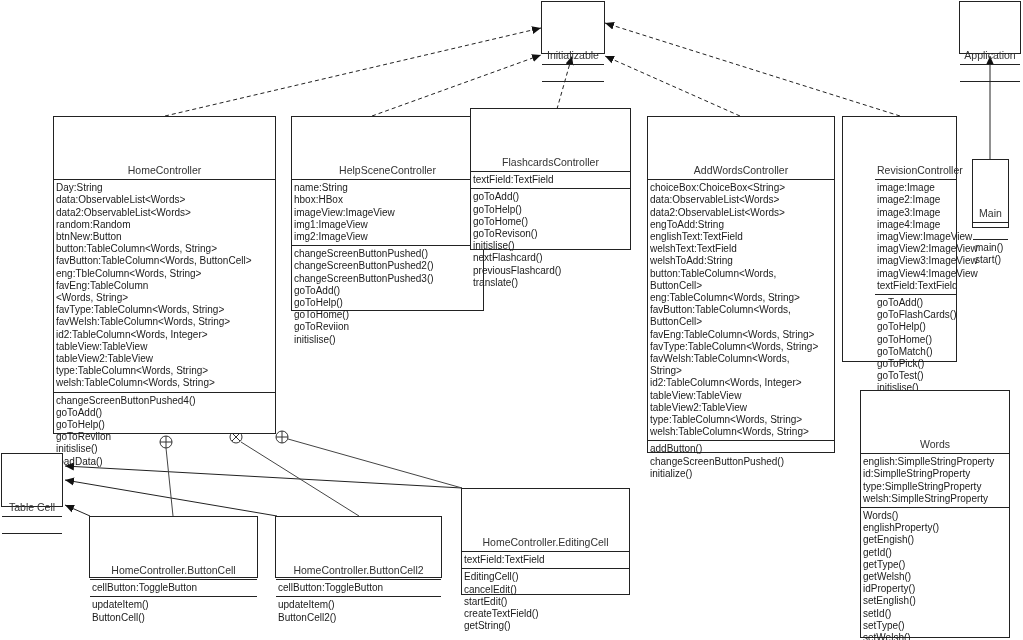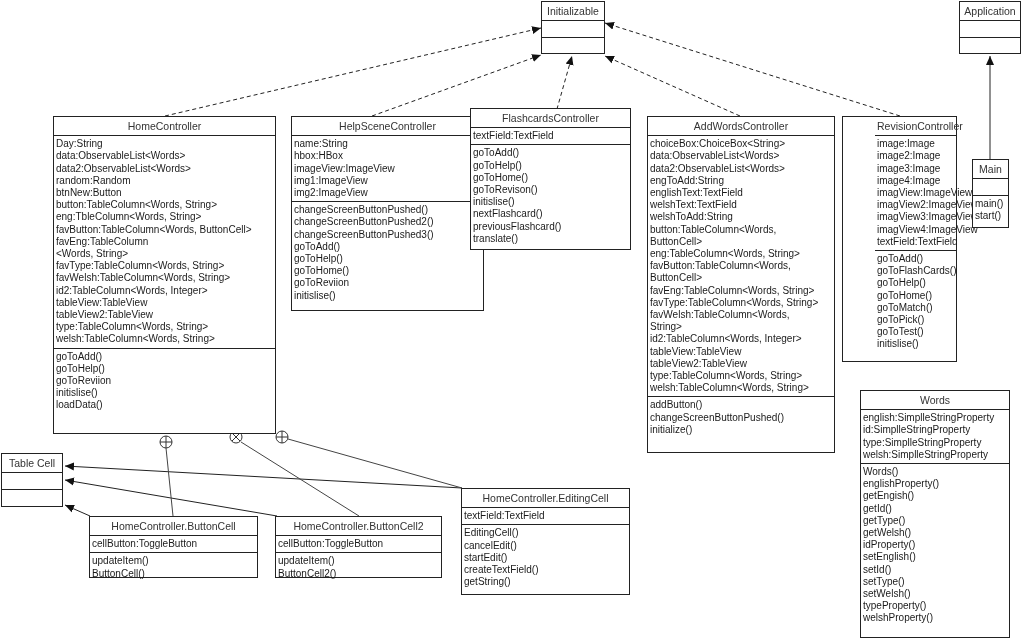--- a/index.html
+++ b/index.html
@@ -2,21 +2,21 @@
 <html><head>
 <meta charset="utf-8">
 <style>
   html, body { margin: 0; padding: 0; background: #ffffff; }
   body { width: 1023px; height: 640px; position: relative; overflow: hidden;
          font-family: "Liberation Sans", sans-serif; color: #1a1a1a; }
   #edges { position: absolute; left: 0; top: 0; width: 1023px; height: 640px; pointer-events: none; }
   .cls { position: absolute; border: 1px solid #222; background: #fff; box-sizing: border-box;
          font-size: 10px; line-height: 12.2px; }
   .cls .name { text-align: center; border-bottom: 1px solid #222; padding: 3px 2px 3px; font-size: 10.5px;
-               color: #333; white-space: nowrap; }
+               color: #333; white-space: nowrap; margin-top: 44px; }
   .cls .attrs, .cls .ops { padding: 2px 2px 2px 2px; white-space: nowrap; }
   .cls .attrs { border-bottom: 1px solid #222; }
   .cls .row { display: block; }
   .empty { min-height: 12px; }
 </style>
 </head>
 <body>
 
 <svg id="edges" xmlns="http://www.w3.org/2000/svg">
   <defs>
@@ -72,33 +72,34 @@
 
 <div class="cls" style="left:53px;top:116px;width:223px;height:318px;">
   <div class="name">HomeController</div>
   <div class="attrs">
       <span class="row">Day:String</span>
       <span class="row">data:ObservableList&lt;Words&gt;</span>
       <span class="row">data2:ObservableList&lt;Words&gt;</span>
       <span class="row">random:Random</span>
       <span class="row">btnNew:Button</span>
       <span class="row">button:TableColumn&lt;Words, String&gt;</span>
+      <span class="row">favButton:TableColumn&lt;Words, ButtonCell&gt;</span>
       <span class="row">eng:TbleColumn&lt;Words, String&gt;</span>
-      <span class="row">favButton:TableColumn&lt;Words, ButtonCell&gt;</span>
       <span class="row">favEng:TableColumn</span>
       <span class="row">&lt;Words, String&gt;</span>
       <span class="row">favType:TableColumn&lt;Words, String&gt;</span>
       <span class="row">favWelsh:TableColumn&lt;Words, String&gt;</span>
       <span class="row">id2:TableColumn&lt;Words, Integer&gt;</span>
       <span class="row">tableView:TableView</span>
       <span class="row">tableView2:TableView</span>
       <span class="row">type:TableColumn&lt;Words, String&gt;</span>
       <span class="row">welsh:TableColumn&lt;Words, String&gt;</span>
     </div>
   <div class="ops">
+      <span class="row">changeScreenButtonPushed4()</span>
       <span class="row">goToAdd()</span>
       <span class="row">goToHelp()</span>
       <span class="row">goToReviion</span>
       <span class="row">initislise()</span>
       <span class="row">loadData()</span>
     </div>
 </div>
 
 <div class="cls" style="left:291px;top:116px;width:193px;height:195px;">
   <div class="name">HelpSceneController</div>

